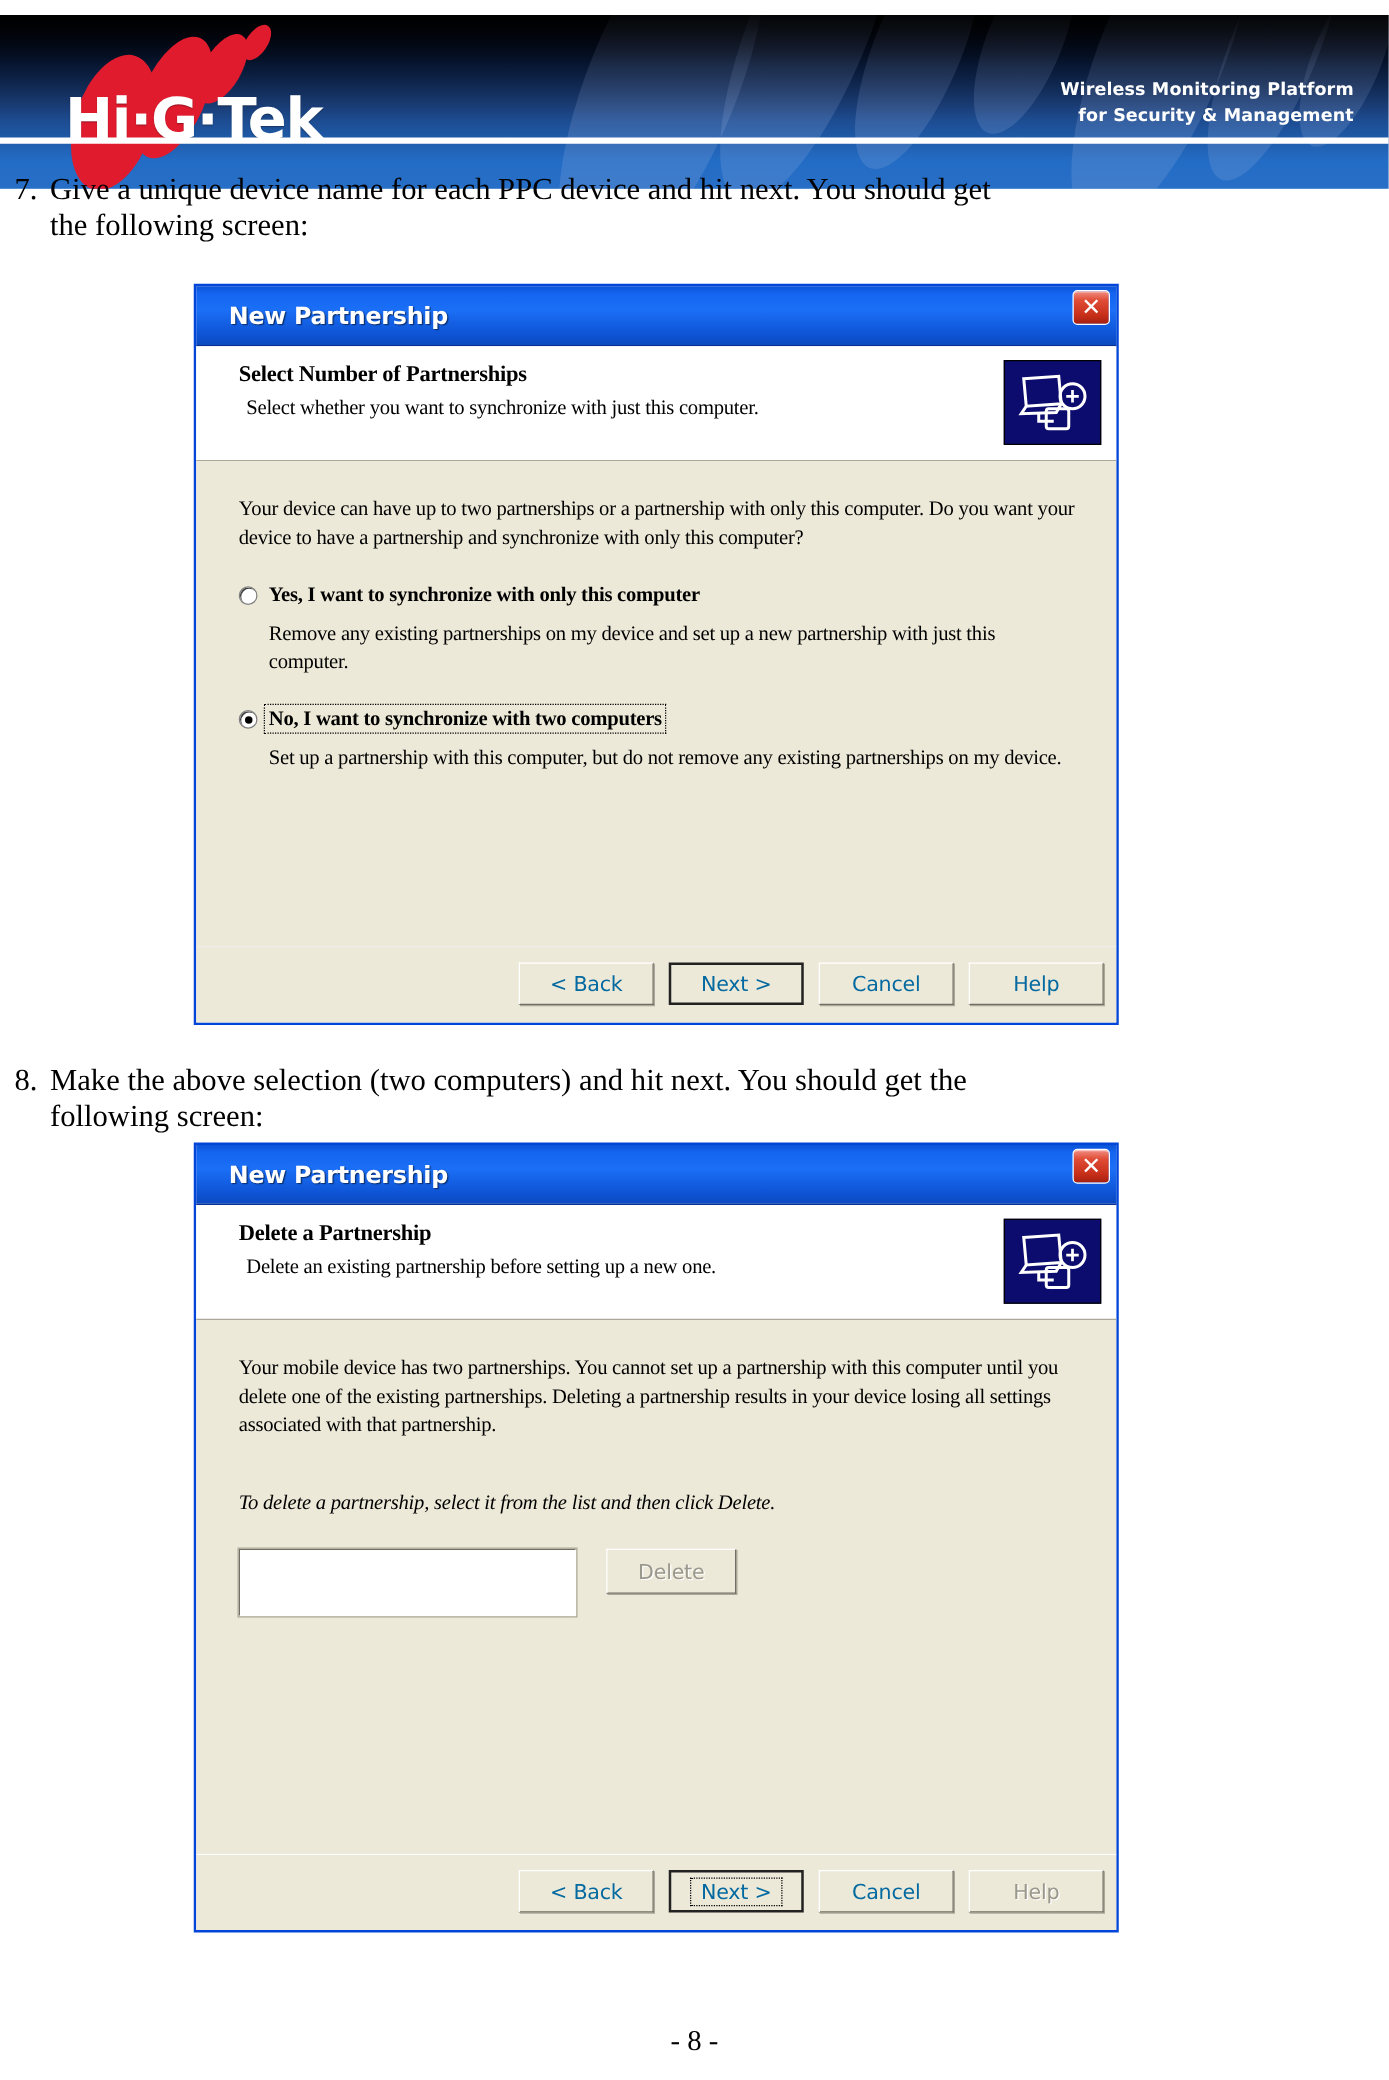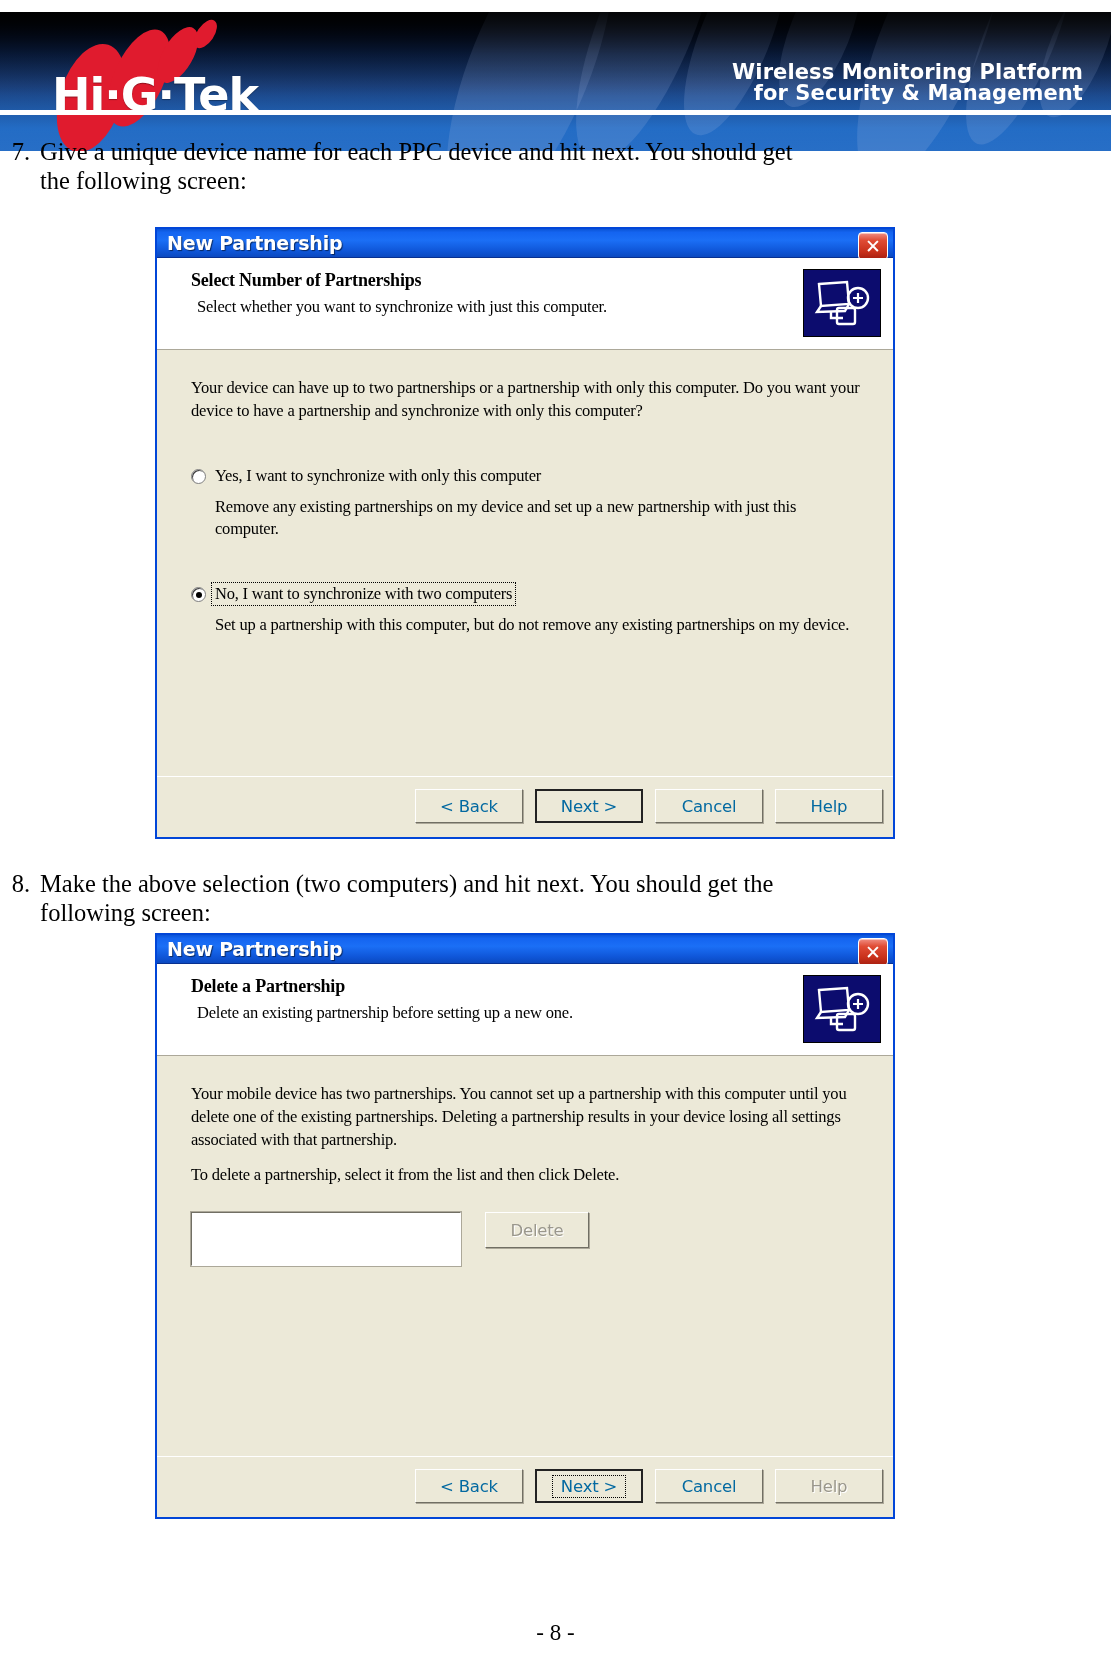--- a/index.html
+++ b/index.html
@@ -36,45 +36,45 @@
     position:absolute; left:22px; top:52px;
     font-family:"DejaVu Sans", sans-serif; font-weight:bold;
     font-size:46px; letter-spacing:-1px; color:#ffffff;
     text-shadow:0 1px 1px rgba(0,0,0,0.35);
     white-space:nowrap;
   }
   .tagline{
     position:absolute; right:28px; top:50px; width:520px;
     text-align:right; color:#ffffff;
     font-family:"DejaVu Sans", sans-serif; font-weight:bold;
-    font-size:21px; line-height:21px; letter-spacing:0.1px;
+    font-size:14px; line-height:21px; letter-spacing:0.1px;
   }
   .banner-bottom{
     position:absolute; left:0; top:110px; width:1111px; height:5px; background:#ffffff;
   }
 
   
   .doc{ position:absolute; left:0; top:115px; width:1111px; }
 
   .step{ position:relative; margin:0 0 0 0; padding:0; }
   .step-row{ display:flex; align-items:flex-start; }
   .step-num{
     width:40px; text-align:right; padding-right:10px; flex:none;
     font-family:"Liberation Serif", serif; font-size:24.5px; line-height:29px; color:#000;
   }
   .step-text{
     font-family:"Liberation Serif", serif; font-size:24.5px; line-height:29px;
     color:#000; max-width:770px;
   }
   .dlg-outer{ border:2px solid #0146d8; }
   .titlebar{
-    height:29px;
+    height:48px;
     background:linear-gradient(to bottom,#0b54d6 0%,#1464f0 12%,#1b6ff6 40%,#0f56d8 78%,#0b49c0 100%);
     display:flex; align-items:center; position:relative;
-    padding-left:10px;
+    padding-left:26px;
     border-bottom:1px solid #083090;
   }
   .title-text{
     color:#ffffff; font-weight:bold; font-size:19px;
     font-family:"DejaVu Sans", sans-serif;
     text-shadow:1px 1px 1px rgba(0,0,0,0.55);
     letter-spacing:-0.2px;
   }
   .close-btn{
     position:absolute; right:5px; top:3px; width:30px; height:28px;
@@ -102,21 +102,21 @@
     background:#0c0c6e; border:1px solid #000;
     display:flex; align-items:center; justify-content:center;
   }
 
   .dlg-body{
     background:#ece9d8; position:relative; padding:26px 30px 0 34px;
   }
   .body-para{
     font-size:16.5px; line-height:23px; color:#000; letter-spacing:-0.2px;
   }
-  .radio-row{ display:flex; align-items:flex-start; margin-top:44px; }
+  .radio-row{ display:flex; align-items:flex-start; margin-top:25px;font-weight:bold; }
   .radio{
     width:15px; height:15px; border-radius:50%; flex:none;
     background:#ffffff;
     border:1px solid #7f7f7f;
     box-shadow:inset 1px 1px 0 #404040, inset -1px -1px 0 #ffffff;
     margin-top:3px; margin-right:9px; position:relative;
   }
   .radio.checked::after{
     content:""; position:absolute; left:4px; top:4px;
     width:6px; height:6px; border-radius:50%; background:#000;
@@ -287,21 +287,21 @@
             <path d="M18 33 L18 40 L30 40" fill="none" stroke="#ffffff" stroke-width="2.4"></path>
             <rect x="24" y="30" width="18" height="16" rx="2" fill="none" stroke="#ffffff" stroke-width="2.4"></rect>
             <circle cx="45" cy="20" r="10" fill="none" stroke="#ffffff" stroke-width="2.4"></circle>
             <path d="M40 20 L50 20 M45 15 L45 25" stroke="#ffffff" stroke-width="2.2"></path>
           </svg>
         </div>
       </div>
 
       <div class="dlg-body" style="padding-bottom:190px;">
         <div class="body-para">Your mobile device has two partnerships. You cannot set up a partnership with this computer until you delete one of the existing partnerships. Deleting a partnership results in your device losing all settings associated with that partnership.</div>
-        <div class="body-para" style="margin-top:12px;">To delete a partnership, select it from the list and then click Delete.</div>
+        <div class="body-para" style="margin-top:39px;font-style:italic;">To delete a partnership, select it from the list and then click Delete.</div>
 
         <div class="delete-row">
           <div class="listbox"></div>
           <div class="btn disabled" style="min-width:104px;height:36px;">
             <span>Delete</span>
           </div>
         </div>
       </div>
 
       <div class="hr-sep"></div>

